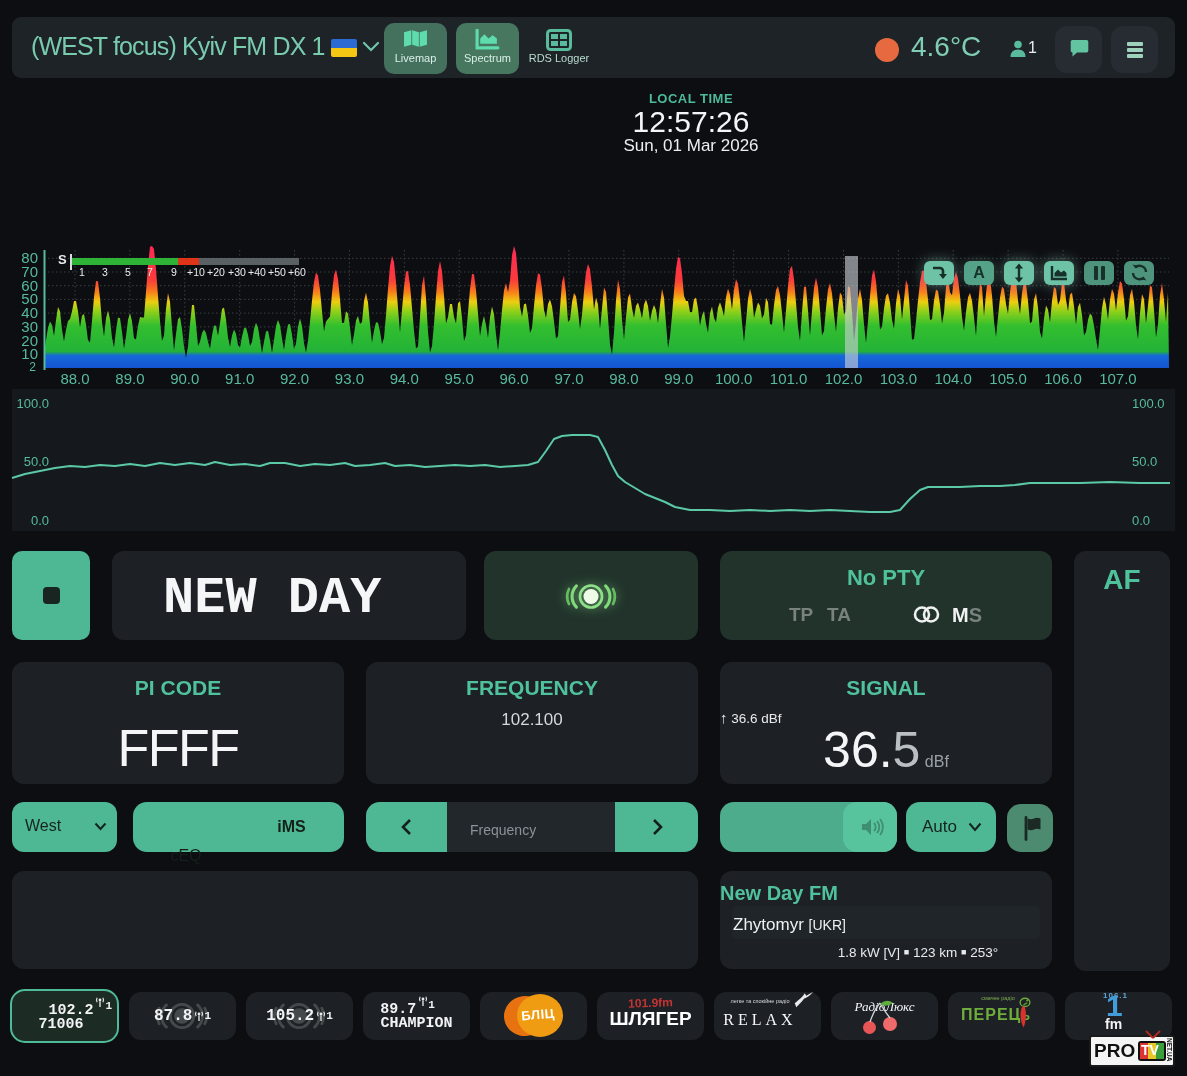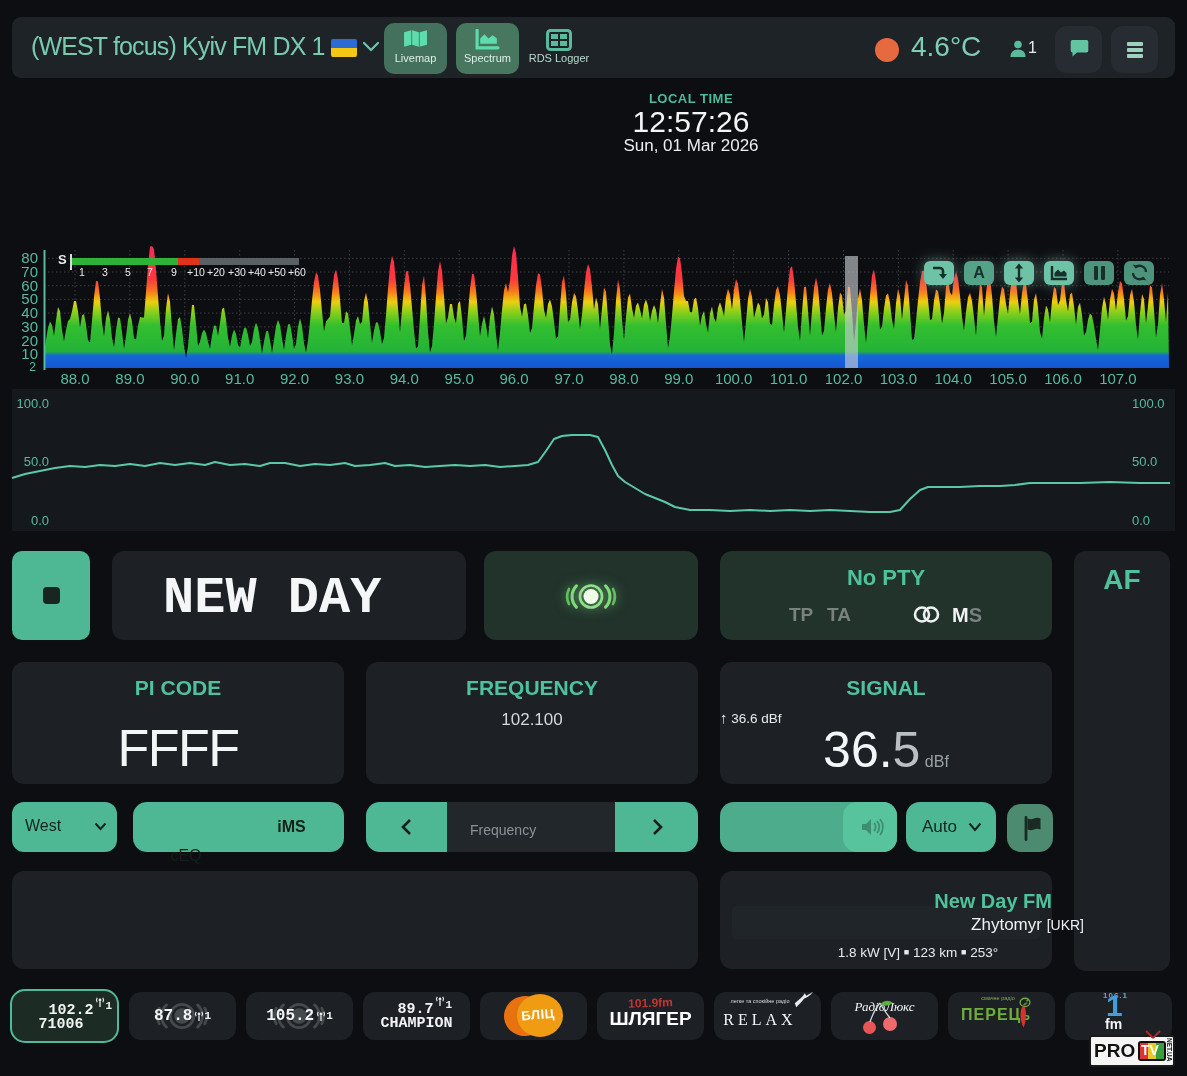--- a/index.html
+++ b/index.html
@@ -287,22 +287,22 @@
 
 <div class="greenbtn" style="left:1007px;top:804px;width:46px;height:48px;border-radius:14px;background:#4c8b70;"></div>
 <svg class="abs" style="left:1024px;top:816px;" width="17" height="25" viewBox="0 0 17 25">
       <path d="M2 1.5 v22" stroke="#1b2a24" stroke-width="2.8" stroke-linecap="round"></path>
       <path d="M3.5 2.5 q3.5 1.5 6.5 0 q3 -1.5 6.5 0 v11 q-3.5 -1.5 -6.5 0 q-3 1.5 -6.5 0 z" fill="#1b2a24"></path>
     </svg>
 
 <div class="panel" style="left:12px;top:871px;width:686px;height:98px;"></div>
 <div class="panel" style="left:720px;top:871px;width:332px;height:98px;"></div>
 <div class="abs" style="left:732px;top:906px;width:308px;height:33px;background:#20252a;border-radius:4px;"></div>
-<div class="abs" style="left:720px;top:882px;width:332px;text-align:right;font-size:20px;font-weight:bold;color:#4fc29c;margin-top:8px;">New Day FM</div>
-<div class="abs" style="left:720px;top:915px;width:364px;text-align:right;font-size:17px;color:#eef0f1;">Zhytomyr <span style="font-size:14px;">[UKR]</span></div>
+<div class="abs" style="left:720px;top:882px;width:332px;text-align:left;font-size:20px;font-weight:bold;color:#4fc29c;">New Day FM</div>
+<div class="abs" style="left:720px;top:915px;width:364px;text-align:left;font-size:17px;color:#eef0f1;padding-left:13px;">Zhytomyr <span style="font-size:14px;">[UKR]</span></div>
 <div class="abs" style="left:752px;top:945px;width:332px;text-align:center;font-size:13.5px;color:#e8eaeb;">1.8 kW [V] <span style="font-size:9px;vertical-align:2px;">■</span> 123 km <span style="font-size:9px;vertical-align:2px;">■</span> 253°</div>
 
 <div class="abs" style="left:10px;top:989px;width:109px;height:54px;background:#1d2b25;border:2px solid #4fba98;border-radius:15px;"></div>
 <div class="abs mono" style="left:10px;top:997px;width:102px;text-align:right;font-size:15px;color:#f2f3f4;font-weight:bold;">102.2<svg style="vertical-align:6px;margin-left:2px;" width="10" height="11" viewBox="0 0 12 13">
         <path d="M6 5 v7" stroke="#e8eaeb" stroke-width="1.6"></path>
         <circle cx="6" cy="3.4" r="1.7" fill="#e8eaeb"></circle>
         <path d="M2.6 0.8 a5 5 0 0 0 0 5.4 M9.4 0.8 a5 5 0 0 1 0 5.4" stroke="#e8eaeb" stroke-width="1.4" fill="none"></path>
       </svg><span style="font-size:11px;vertical-align:5px;">1</span></div>
 <div class="abs mono" style="left:10px;top:1016px;width:102px;text-align:center;font-size:15px;color:#f2f3f4;font-weight:bold;">71006</div>
 
@@ -324,21 +324,21 @@
       <circle cx="27.5" cy="18" r="10.5" fill="none" stroke="#aab2ac" stroke-width="2.5"></circle>
       <path d="M13.5 8 A 13.5 13.5 0 0 0 13.5 28 M41.5 8 A 13.5 13.5 0 0 1 41.5 28 M7 11 A 15.5 15.5 0 0 0 7 25 M48 11 A 15.5 15.5 0 0 1 48 25" fill="none" stroke="#aab2ac" stroke-width="2.5" stroke-linecap="round"></path>
     </svg>
 <div class="abs mono ctr" style="left:246px;top:992px;width:107px;height:48px;font-size:16px;color:#f2f3f4;font-weight:bold;">105.2<svg style="vertical-align:6px;margin-left:2px;" width="10" height="11" viewBox="0 0 12 13">
         <path d="M6 5 v7" stroke="#e8eaeb" stroke-width="1.6"></path>
         <circle cx="6" cy="3.4" r="1.7" fill="#e8eaeb"></circle>
         <path d="M2.6 0.8 a5 5 0 0 0 0 5.4 M9.4 0.8 a5 5 0 0 1 0 5.4" stroke="#e8eaeb" stroke-width="1.4" fill="none"></path>
       </svg><span style="font-size:11px;vertical-align:5px;">1</span></div>
 
 <div class="panel" style="left:363px;top:992px;width:107px;height:48px;"></div>
-<div class="abs mono" style="left:363px;top:996px;width:89px;text-align:right;font-size:15px;color:#f2f3f4;font-weight:bold;">89.7<svg style="vertical-align:6px;margin-left:2px;" width="10" height="11" viewBox="0 0 12 13">
+<div class="abs mono" style="left:363px;top:996px;width:89px;text-align:center;font-size:15px;color:#f2f3f4;font-weight:bold;">89.7<svg style="vertical-align:6px;margin-left:2px;" width="10" height="11" viewBox="0 0 12 13">
         <path d="M6 5 v7" stroke="#e8eaeb" stroke-width="1.6"></path>
         <circle cx="6" cy="3.4" r="1.7" fill="#e8eaeb"></circle>
         <path d="M2.6 0.8 a5 5 0 0 0 0 5.4 M9.4 0.8 a5 5 0 0 1 0 5.4" stroke="#e8eaeb" stroke-width="1.4" fill="none"></path>
       </svg><span style="font-size:11px;vertical-align:5px;">1</span></div>
 <div class="abs mono" style="left:363px;top:1015px;width:107px;text-align:center;font-size:15px;color:#f2f3f4;font-weight:bold;">CHAMPION</div>
 
 <div class="panel" style="left:480px;top:992px;width:107px;height:48px;"></div>
 <div class="abs" style="left:504px;top:996px;width:42px;height:40px;background:#e87110;border-radius:50%;transform:rotate(-8deg);"></div>
 <div class="abs" style="left:517px;top:994px;width:46px;height:43px;background:#f09c12;border-radius:50%;"></div>
 <div class="abs" style="left:512px;top:1007px;width:52px;text-align:center;font-size:13px;font-weight:bold;color:#fff;transform:rotate(-5deg);letter-spacing:0.5px;">БЛІЦ</div>

